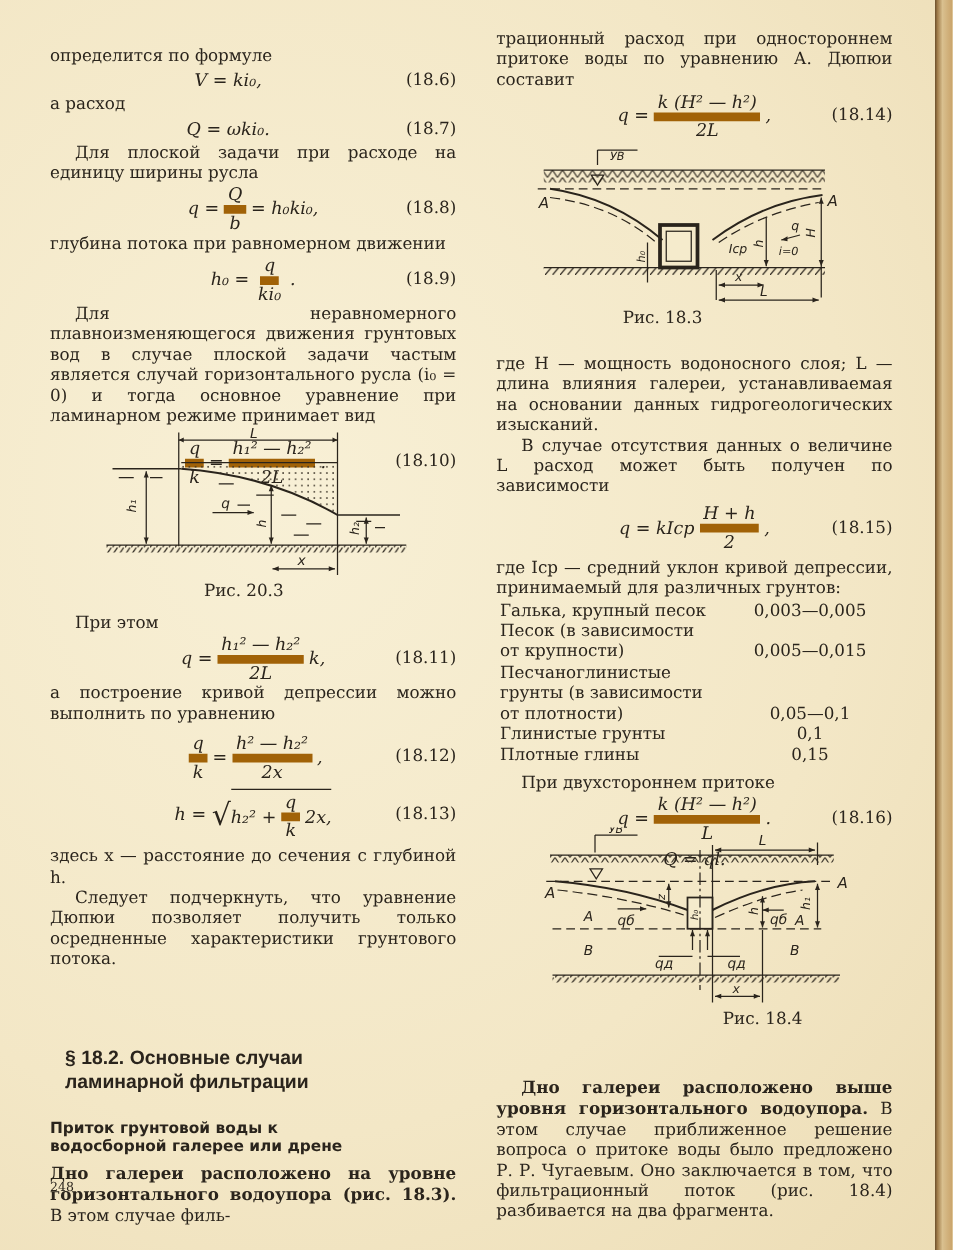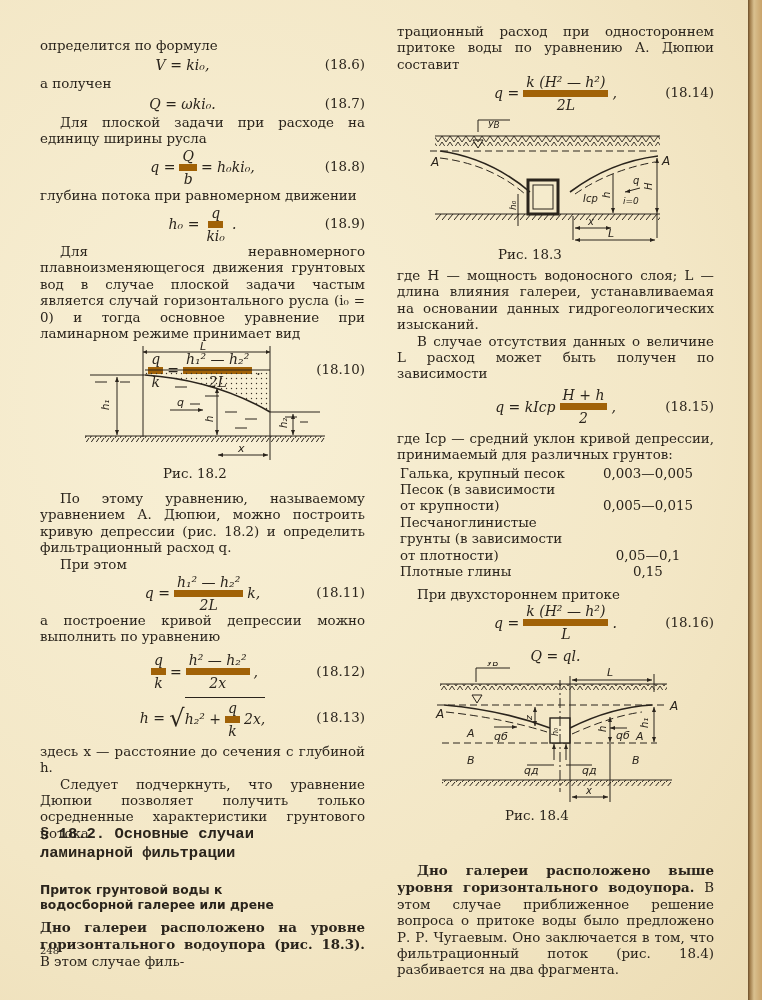--- a/index.html
+++ b/index.html
@@ -26,22 +26,22 @@
   }
   .eq.tall { height:40px; }
   .eq .num {
     position:absolute; right:0; font-style:normal; font-size:13.4px;
   }
   .frac { display:inline-flex; flex-direction:column; align-items:center; vertical-align:middle; margin:0 4px; }
   .frac .nu { border-bottom:7px solid #a16207; padding:0 3px; line-height:16px; }
   .frac .de { line-height:16px; padding:0 3px; }
   .caption { text-align:center; font-size:13.4px; margin:0; }
   .section-title {
-    font-family:Liberation Mono, monospace;
-    font-weight:bold; font-size:15.5px; line-height:19px; margin:0;
+    font-family:Liberation Sans, sans-serif;
+    font-weight:bold; font-size:15.5px; line-height:19px; margin:12px;
   }
   .subsection-title {
     font-family:"DejaVu Sans", "Liberation Sans", sans-serif;
     font-weight:bold; font-size:12.3px; line-height:15px; margin:0;
   }
   .bold-lead { font-weight:bold; }
   .table { margin:2px 0 0 3px; width:307px; }
   .trow { display:flex; justify-content:space-between;gap:19px; }
   .trow .n { flex:1; }
   .trow .v { width:118px; text-align:center; }
@@ -52,21 +52,21 @@
 <body>
 
 <div class="spine"></div>
 
 <div class="col left" style="top:38px;">
   <p class="p">определится по формуле</p>
   <div class="eq" style="padding-right:40px;">
     <span>V</span>&nbsp;=&nbsp;<span>ki₀,</span>
     <span class="num">(18.6)</span>
   </div>
-  <p class="p">а получен</p>
+  <p class="p">а расход</p>
   <div class="eq" style="padding-right:40px;">
     <span>Q</span>&nbsp;=&nbsp;<span>ωki₀.</span>
     <span class="num">(18.7)</span>
   </div>
   <p class="p indent">Для плоской задачи при расходе на единицу ширины русла</p>
   <div class="eq tall">
     <span>q</span>&nbsp;=
     <span class="frac">
         <span class="nu">Q</span>
         <span class="de">b</span>
@@ -136,25 +136,24 @@
     <line x1="133" y1="113" x2="183" y2="113" stroke="#2a241c"></line>
     <polygon points="133,113 138,111 138,115" fill="#2a241c"></polygon>
       <polygon points="183,113 178,111 178,115" fill="#2a241c"></polygon>
     <text x="115" y="8" font-size="11">L</text>
     <text x="20" y="68" font-size="10" transform="rotate(-90 22 66)">h₁</text>
     <text x="92" y="64" font-size="11">q</text>
     <text x="124" y="80" font-size="10" transform="rotate(-90 126 78)">h</text>
     <text x="196" y="88" font-size="10" transform="rotate(-90 198 84)">h₂</text>
     <text x="153" y="110" font-size="11">x</text>
   </svg>
-  <p class="caption" style="width:180px; margin-left:20px;">Рис. 18.2</p>
+  <p class="caption" style="width:180px; margin-left:20px;">Рис. 20.3</p>
 </div>
 
 <div class="col left" style="top:491px;">
-  <p class="p indent">По этому уравнению, называемому уравнением А. Дюпюи, можно построить кривую депрессии (рис. 18.2) и определить фильтрационный расход q.</p>
   <p class="p indent">При этом</p>
   <div class="eq tall">
     <span>q</span>&nbsp;=
     <span class="frac">
         <span class="nu">h₁² — h₂²</span>
         <span class="de">2L</span>
       </span>
     <span>k,</span>
     <span class="num">(18.11)</span>
   </div>
@@ -257,21 +256,21 @@
     <text x="174" y="80" font-size="10" transform="rotate(-90 177 77)">h</text>
     <text x="203" y="66" font-size="10">q</text>
     <text x="193" y="86" font-size="9">i=0</text>
     <text x="214" y="72" font-size="10" transform="rotate(-90 218 68)">H</text>
     <text x="158" y="107" font-size="10">x</text>
     <text x="178" y="119" font-size="11">L</text>
   </svg>
   <p class="caption" style="width:200px;">Рис. 18.3</p>
 </div>
 
-<div class="col right" style="top:268px;">
+<div class="col right" style="top:284px;">
   <p class="p">где H — мощность водоносного слоя; L — длина влияния галереи, устанавливаемая на основании данных гидрогеологических изысканий.</p>
   <p class="p indent">В случае отсутствия данных о величине L расход может быть получен по зависимости</p>
   <div class="eq tall" style="margin:4px 0;">
     <span>q</span>&nbsp;=&nbsp;<span>kIср</span>
     <span class="frac">
         <span class="nu">H + h</span>
         <span class="de">2</span>
       </span>
     <span>,</span>
     <span class="num">(18.15)</span>
@@ -282,20 +281,24 @@
         <span class="n">Галька, крупный песок</span>
         <span class="v">0,003—0,005</span>
       </div>
     <div class="trow" style="align-items:flex-end;">
         <span class="n" style="max-width:180px;">Песок (в зависимости от крупности)</span>
         <span class="v">0,005—0,015</span>
       </div>
     <div class="trow" style="align-items:flex-end;">
         <span class="n" style="max-width:195px;">Песчаноглинистые грунты (в зависимости от плотности)</span>
         <span class="v">0,05—0,1</span>
+      </div>
+    <div class="trow">
+        <span class="n">Глинистые грунты</span>
+        <span class="v">0,1</span>
       </div>
     <div class="trow">
         <span class="n">Плотные глины</span>
         <span class="v">0,15</span>
       </div>
   </div>
   <p class="p indent" style="margin-top:6px;">При двухстороннем притоке</p>
   <div class="eq tall">
     <span>q</span>&nbsp;=
     <span class="frac">
@@ -374,20 +377,20 @@
     <text x="168" y="70" font-size="10" transform="rotate(-90 171 67)">h</text>
     <text x="210" y="66" font-size="10" transform="rotate(-90 213 63)">h₁</text>
     <text x="35" y="75" font-size="11">A</text>
     <text x="204" y="78" font-size="11">A</text>
     <text x="35" y="102" font-size="11">B</text>
     <text x="200" y="102" font-size="11">B</text>
     <text x="92" y="112" font-size="11">qд</text>
     <text x="150" y="112" font-size="11">qд</text>
     <text x="154" y="132" font-size="10">x</text>
   </svg>
-  <p class="caption" style="width:210px;">Рис. 18.4</p>
+  <p class="caption" style="width:210px;text-align:right;">Рис. 18.4</p>
 </div>
 
 <div class="col right" style="top:862px;">
   <p class="p indent">
     <span class="bold-lead">Дно галереи расположено выше уровня горизонтального водоупора.</span><span> В этом случае приближенное решение вопроса о притоке воды было предложено Р. Р. Чугаевым. Оно заключается в том, что фильтрационный поток (рис. 18.4) разбивается на два фрагмента.</span>
   </p>
 </div>
 
 </body></html>

